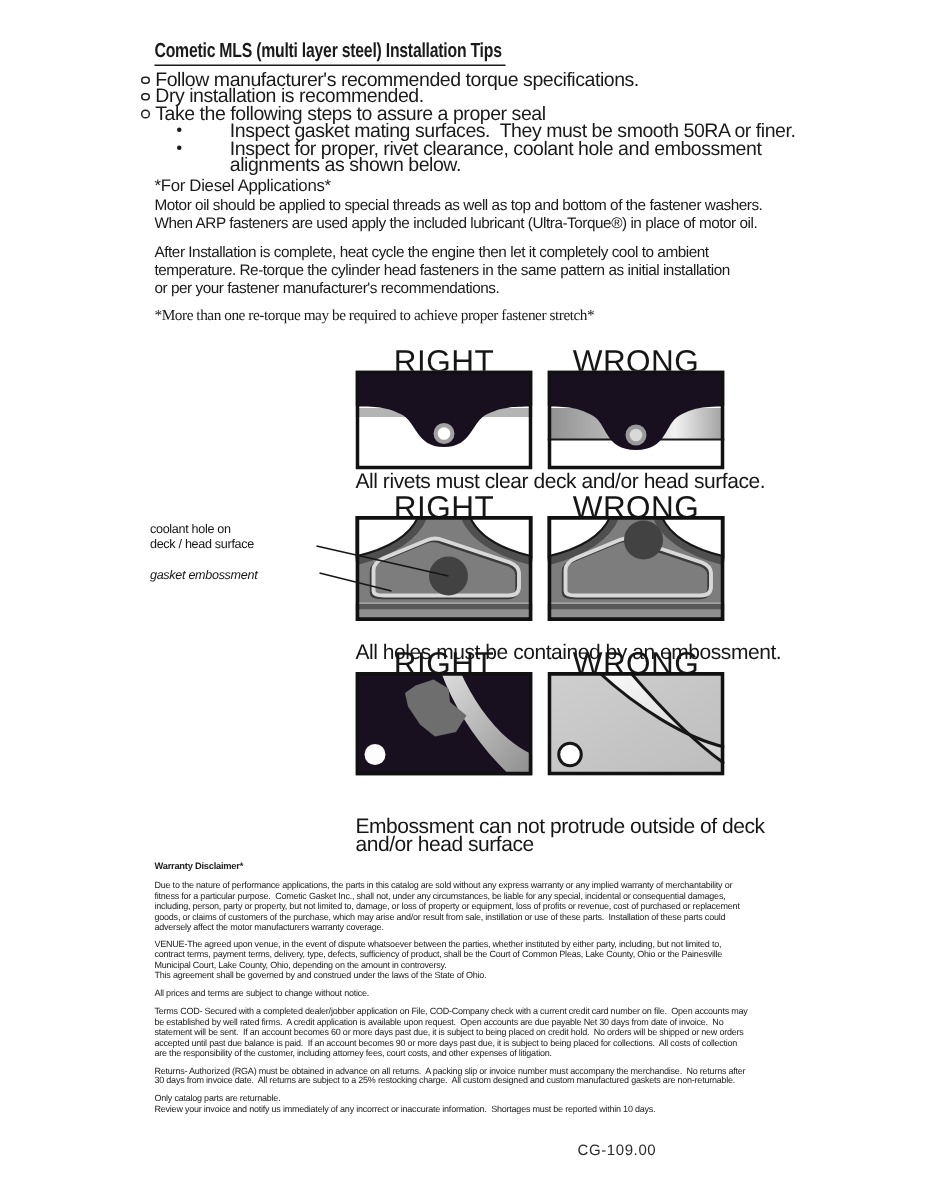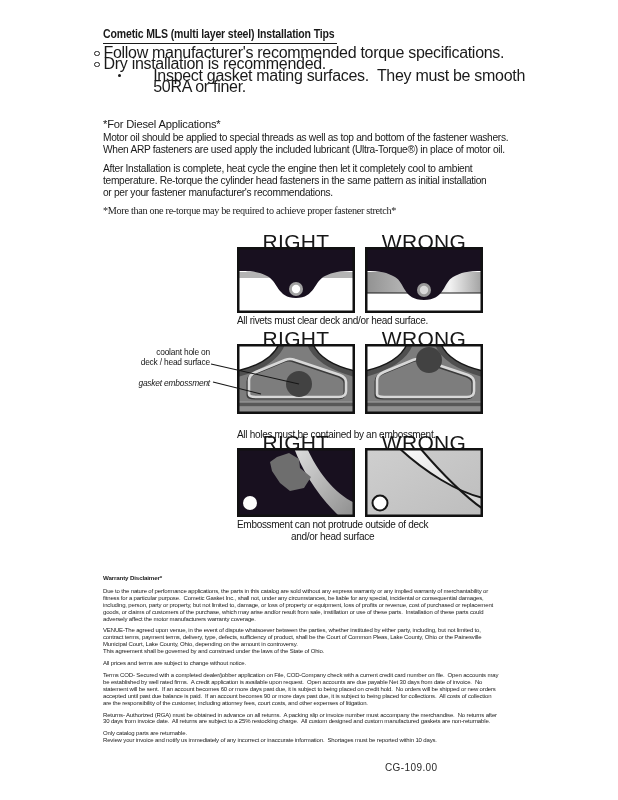--- a/index.html
+++ b/index.html
@@ -5,57 +5,65 @@
   html,body{margin:0;padding:0;background:#ffffff;}
   body{width:618px;height:800px;position:relative;overflow:hidden;
        font-family:"Liberation Sans","DejaVu Sans",sans-serif;color:#1a1a1a;}
   .abs{position:absolute;}
   .pre{white-space:pre-wrap;}
   
   .doc-title{left:103px;top:26px;font-size:13.5px;font-weight:bold;letter-spacing:-.2px;
              transform:scaleX(.78);transform-origin:left top;
              border-bottom:1.8px solid #1a1a1a;padding:0 3px 2px 0;white-space:nowrap;}
   
-  .tips{left:94px;top:47px;font-size:16px;letter-spacing:-.3px;line-height:11.4px;width:470px;}
+  .tips{left:94px;top:47px;font-size:13px;letter-spacing:-.3px;line-height:11.4px;width:470px;}
   .tip-row{display:flex;align-items:flex-start;}
   .tip-row.sub{margin-left:24px;gap:28px;}
   .marker-open{flex:0 0 auto;width:3.5px;height:3.5px;border:1px solid #222;border-radius:50%;margin:3.5px 4px 0 0;}
   .marker-fill{flex:0 0 auto;width:3.2px;height:3.2px;background:#1a1a1a;border-radius:50%;margin:4px 4px 0 0;}
   
   .h2{left:103px;top:118px;font-size:11.2px;font-weight:normal;letter-spacing:-.2px;}
   .body-text{font-size:10.2px;letter-spacing:-.3px;line-height:12.2px;width:460px;}
   
   .rw-label{width:118px;text-align:center;font-size:21px;letter-spacing:.3px;color:#161616;}
-  .caption{font-size:10px;letter-spacing:-.3px;line-height:11.5px;color:#161616;}
+  .caption{font-size:14px;letter-spacing:-.3px;line-height:11.5px;color:#161616;}
   .dbox{width:118px;height:66px;}
   svg{display:block;}
-  .callout{width:110px;text-align:right;font-size:8.4px;letter-spacing:-.2px;line-height:10px;color:#161616;}
+  .callout{width:110px;text-align:left;font-size:8.4px;letter-spacing:-.2px;line-height:10px;color:#161616;}
   
   .footer{left:103px;top:575px;width:414px;font-size:6px;letter-spacing:-.15px;line-height:6.9px;color:#222;}
   .footer h3{margin:0 0 6px 0;font-size:6.2px;}
   .footer p{margin:0 0 5px 0;}
   .page-code{left:385px;top:762px;font-size:10px;letter-spacing:.4px;color:#2a2a2a;}
 </style>
 </head>
 <body>
 
 <div class="abs doc-title">Cometic MLS (multi layer steel) Installation Tips</div>
 
 <div class="abs tips">
   <div class="tip-row">
       <span class="marker-open"></span>
       <span class="pre">Follow manufacturer's recommended torque specifications.</span>
     </div>
   <div class="tip-row">
       <span class="marker-open"></span>
       <span class="pre">Dry installation is recommended.</span>
     </div>
+  <div class="tip-row">
+      <span class="marker-open"></span>
+      <span class="pre">Take the following steps to assure a proper seal</span>
+    </div>
   <div class="tip-row sub">
       <span class="marker-fill"></span>
       <span class="pre">Inspect gasket mating surfaces.  They must be smooth 50RA or finer.</span>
+    </div>
+  <div class="tip-row sub">
+      <span class="marker-fill"></span>
+      <span class="pre">Inspect for proper, rivet clearance, coolant hole and embossment alignments as shown below.</span>
     </div>
 </div>
 
 <div class="abs h2">*For Diesel Applications*</div>
 <div class="abs body-text pre" style="left:103px;top:132px;">Motor oil should be applied to special threads as well as top and bottom of the fastener washers.
 When ARP fasteners are used apply the included lubricant (Ultra-Torque®) in place of motor oil.</div>
 <div class="abs body-text pre" style="left:103px;top:163px;">After Installation is complete, heat cycle the engine then let it completely cool to ambient
 temperature. Re-torque the cylinder head fasteners in the same pattern as initial installation
 or per your fastener manufacturer's recommendations.</div>
 <div class="abs body-text pre" style="left:103px;top:205px;font-family:Liberation Serif, serif;">*More than one re-torque may be required to achieve proper fastener stretch*</div>
@@ -170,21 +178,21 @@
       </linearGradient>
     </defs>
     <rect width="118" height="69" fill="url(#g3wb)"></rect>
     <path d="M34,0 L55,0 C79,28 101,49 118,61 L118,50 C92,44 60,24 34,0 Z" fill="url(#g3w)"></path>
     <path d="M34,0 C60,24 92,44 118,50" stroke="#161616" stroke-width="2" fill="none"></path>
     <path d="M55,0 C79,28 101,49 118,61" stroke="#161616" stroke-width="2" fill="none"></path>
     <circle cx="15" cy="55" r="7.5" fill="#ffffff" stroke="#161616" stroke-width="2"></circle>
     <rect x="1.25" y="1.25" width="115.5" height="66.5" fill="none" stroke="#111111" stroke-width="2.5"></rect>
   </svg>
 </div>
-<div class="abs caption pre" style="left:237px;top:519px;text-align:center;">Embossment can not protrude outside of deck
+<div class="abs caption pre" style="left:237px;top:545px;">Embossment can not protrude outside of deck
 and/or head surface</div>
 
 <div class="abs footer">
   <h3>Warranty Disclaimer*</h3>
   <p class="pre">Due to the nature of performance applications, the parts in this catalog are sold without any express warranty or any implied warranty of merchantability or
 fitness for a particular purpose.  Cometic Gasket Inc., shall not, under any circumstances, be liable for any special, incidental or consequential damages,
 including, person, party or property, but not limited to, damage, or loss of property or equipment, loss of profits or revenue, cost of purchased or replacement
 goods, or claims of customers of the purchase, which may arise and/or result from sale, instillation or use of these parts.  Installation of these parts could
 adversely affect the motor manufacturers warranty coverage.</p>
   <p class="pre">VENUE-The agreed upon venue, in the event of dispute whatsoever between the parties, whether instituted by either party, including, but not limited to,

